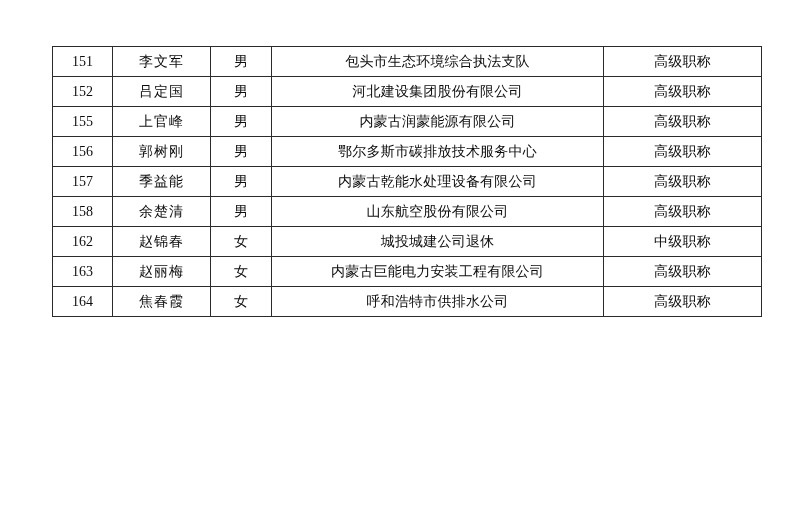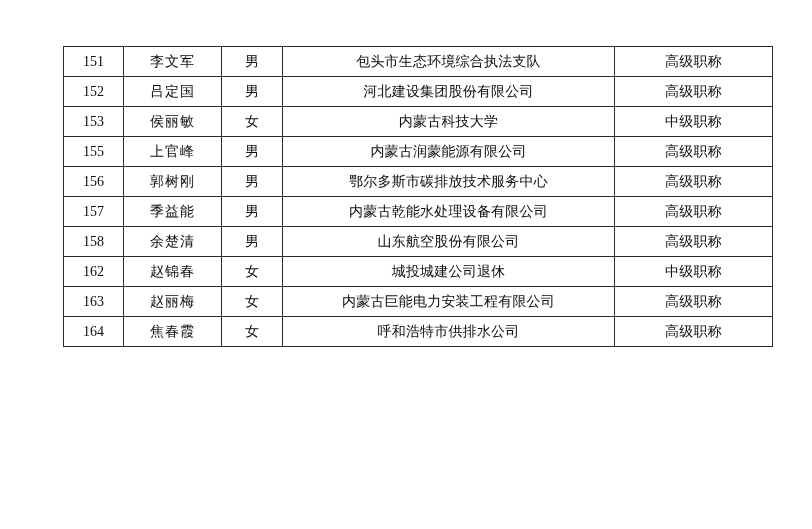--- a/index.html
+++ b/index.html
@@ -15,21 +15,21 @@
     overflow: hidden;
   }
   .page {
     position: relative;
     width: 812px;
     height: 529px;
     background: #ffffff;
   }
   .table-wrap {
     position: absolute;
-    left: 63px;
+    left: 52px;
     top: 46px;
     width: 686px;
   }
   table.roster {
     border-collapse: collapse;
     width: 686px;
     table-layout: fixed;
   }
   table.roster td {
     border: 1px solid #2b2b2b;
@@ -92,27 +92,20 @@
         </tr>
 
         <tr>
           <td class="col-no">152</td>
           <td class="col-name">吕定国</td>
           <td class="col-gender">男</td>
           <td class="col-unit">河北建设集团股份有限公司</td>
           <td class="col-title">高级职称</td>
         </tr>
 
-        <tr>
-          <td class="col-no">153</td>
-          <td class="col-name">侯丽敏</td>
-          <td class="col-gender">女</td>
-          <td class="col-unit">内蒙古科技大学</td>
-          <td class="col-title">中级职称</td>
-        </tr>
 
 
         <tr>
           <td class="col-no">155</td>
           <td class="col-name">上官峰</td>
           <td class="col-gender">男</td>
           <td class="col-unit">内蒙古润蒙能源有限公司</td>
           <td class="col-title">高级职称</td>
         </tr>
 

